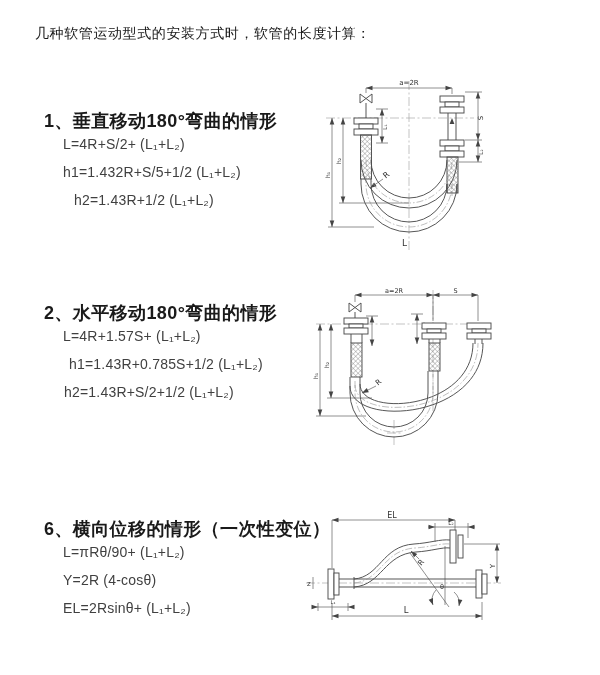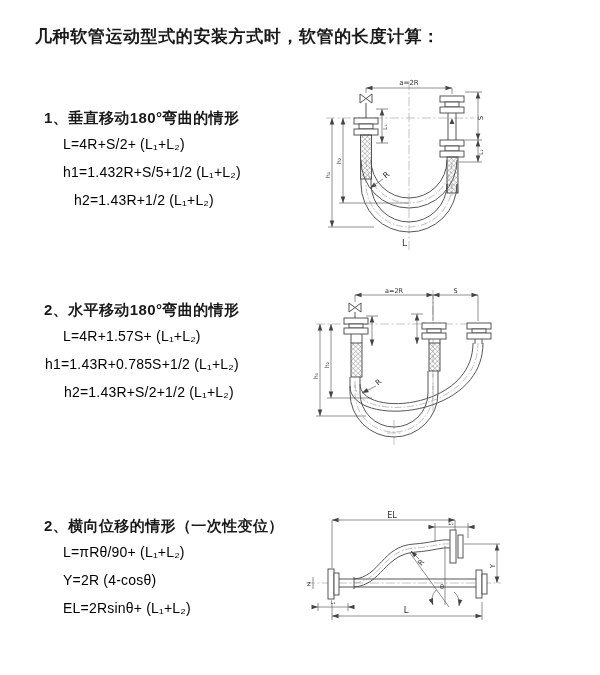--- a/index.html
+++ b/index.html
@@ -2,23 +2,23 @@
 <html><head>
 <meta charset="utf-8">
 <style>
   html,body{margin:0;padding:0;}
   body{
     width:600px;height:675px;position:relative;background:#ffffff;
     font-family:"Liberation Sans","DejaVu Sans",sans-serif;color:#1a1a1a;
     overflow:hidden;
   }
   .abs{position:absolute;white-space:nowrap;}
-  .title{font-size:17px;letter-spacing:.6px;font-weight:700;}
-  .heading{font-size:15px;letter-spacing:.4px;font-weight:600;}
-  .formula{font-size:14px;letter-spacing:.2px;color:#000000;}
+  .title{font-size:14px;letter-spacing:.6px;font-weight:400;}
+  .heading{font-size:18px;letter-spacing:.4px;font-weight:600;}
+  .formula{font-size:14px;letter-spacing:.2px;color:#404040;}
   svg{position:absolute;overflow:visible;}
   svg text{font-family:"DejaVu Sans",sans-serif;fill:#333;}
 </style>
 </head>
 <body>
 
 <main>
 
   <div class="abs title" style="left:35px;top:25px">几种软管运动型式的安装方式时，软管的长度计算：</div>
 
@@ -100,21 +100,21 @@
     <text x="171" y="76" font-size="5.5" text-anchor="middle" transform="rotate(-90 171 76)">L₂</text>
     <text x="18" y="99" font-size="6" text-anchor="middle" transform="rotate(-90 18 99)">h₁</text>
     <text x="29" y="85" font-size="6" text-anchor="middle" transform="rotate(-90 29 85)">h₂</text>
     <text x="74.5" y="51" font-size="5.5" text-anchor="middle" transform="rotate(-90 74.5 51)">L₁</text>
     <text x="76" y="101" font-size="8" text-anchor="middle" transform="rotate(-40 76 101)">R</text>
     <text x="95" y="170" font-size="9" text-anchor="end">L</text>
   </svg>
 
   <div class="abs heading" style="left:44px;top:301px">2、水平移动180°弯曲的情形</div>
   <div class="abs formula" style="left:63px;top:328px">L=4R+1.57S+ (L₁+L₂)</div>
-  <div class="abs formula" style="left:45px;top:356px">h1=1.43R+0.785S+1/2 (L₁+L₂)</div>
+  <div class="abs formula" style="left:69px;top:356px">h1=1.43R+0.785S+1/2 (L₁+L₂)</div>
   <div class="abs formula" style="left:64px;top:384px">h2=1.43R+S/2+1/2 (L₁+L₂)</div>
 
   <svg style="left:310px;top:286px" width="282" height="172" viewBox="0 0 282 172">
     <g stroke="#9c9c9c" stroke-width="0.6" stroke-dasharray="9 2.5 2 2.5" fill="none">
       <path d="M123,4 V125"></path>
       <path d="M6,38 H182"></path>
       <path d="M84,134 V160"></path>
       <path d="M77,147 H91"></path>
     </g>
 
@@ -170,21 +170,21 @@
       <path d="M45,99 C45,137 168,129 168,57"></path>
     </g>
 
     <text x="84" y="7" font-size="6.5" text-anchor="middle">a=2R</text>
     <text x="145.5" y="7" font-size="6.5" text-anchor="middle">S</text>
     <text x="7.5" y="90" font-size="6" text-anchor="middle" transform="rotate(-90 7.5 90)">h₁</text>
     <text x="18.5" y="79" font-size="6" text-anchor="middle" transform="rotate(-90 18.5 79)">h₂</text>
     <text x="70" y="98" font-size="7.5" text-anchor="middle" transform="rotate(-40 70 98)">R</text>
   </svg>
 
-  <div class="abs heading" style="left:44px;top:517px">2、横向位移的情形（一次性变位）</div>
+  <div class="abs heading" style="left:44px;top:517px">6、横向位移的情形（一次性变位）</div>
   <div class="abs formula" style="left:63px;top:544px">L=πRθ/90+ (L₁+L₂)</div>
   <div class="abs formula" style="left:63px;top:572px">Y=2R (4-cosθ)</div>
   <div class="abs formula" style="left:63px;top:600px">EL=2Rsinθ+ (L₁+L₂)</div>
 
   <svg style="left:302px;top:508px" width="298" height="147" viewBox="0 0 298 147">
     <g stroke="#9c9c9c" stroke-width="0.6" stroke-dasharray="9 2.5 2 2.5" fill="none">
       <path d="M4,75 H199"></path>
     </g>
 
     <g stroke="#555" stroke-width="0.65" fill="none">

